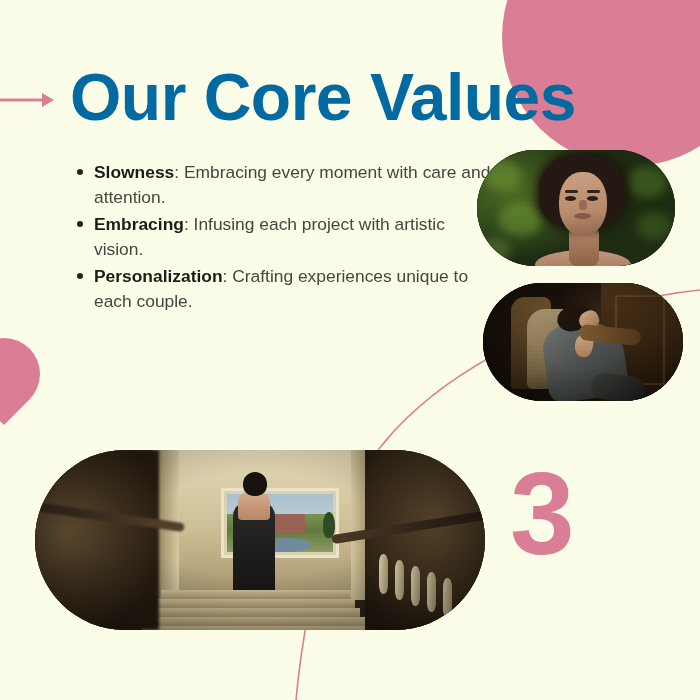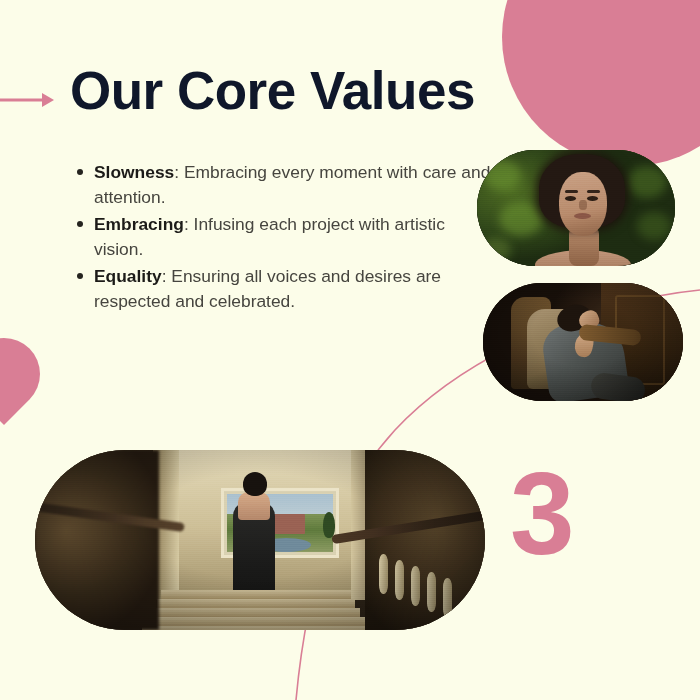--- a/index.html
+++ b/index.html
@@ -56,25 +56,25 @@
     pointer-events: none;
   }
   .curve-wrap svg { display: block; }
 
   
   .title {
     position: absolute;
     left: 70px;
     top: 62px;
     margin: 0;
-    font-size: 53px;
+    font-size: 66px;
     line-height: 1.08;
     font-weight: 700;
     letter-spacing: -0.5px;
-    color: #0f172a;
+    color: #0369a1;
     font-family: "Liberation Sans", sans-serif;
   }
 
   
   .values-list {
     position: absolute;
     left: 72px;
     top: 160px;
     width: 400px;
     margin: 0;
@@ -455,21 +455,21 @@
   <h1 class="title">Our Core Values</h1>
 
   <ul class="values-list">
     <li>
       <span class="term">Slowness</span><span class="desc">: </span><span class="desc">Embracing every moment with care and attention.</span>
     </li>
     <li>
       <span class="term">Embracing</span><span class="desc">: </span><span class="desc">Infusing each project with artistic vision.</span>
     </li>
     <li>
-      <span class="term">Equality</span><span class="desc">: </span><span class="desc">Ensuring all voices and desires are respected and celebrated.</span>
+      <span class="term">Personalization</span><span class="desc">: </span><span class="desc">Crafting experiences unique to each couple.</span>
     </li>
   </ul>
 
   <div class="photo photo-1">
     <div class="scene">
       <div class="p1-bg"></div>
       <div class="p1-leaf" style="left:6px;  top:10px;  width:38px; height:30px;"></div>
       <div class="p1-leaf" style="left:22px; top:52px;  width:44px; height:34px;"></div>
       <div class="p1-leaf" style="left:150px;top:16px;  width:40px; height:32px; background:rgba(100,142,44,0.4);"></div>
       <div class="p1-leaf" style="left:160px;top:62px;  width:34px; height:28px; background:rgba(88,124,40,0.38);"></div>

